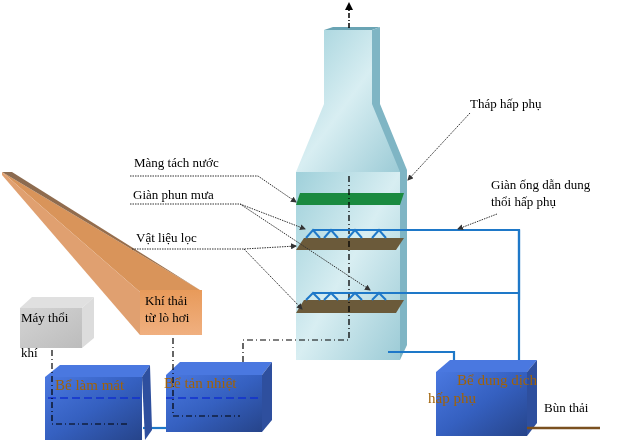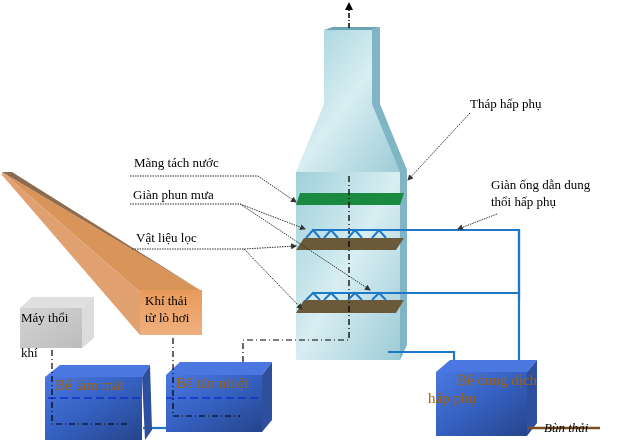--- a/index.html
+++ b/index.html
@@ -135,16 +135,16 @@
 <div class="lbl" style="left:136px;top:230px;text-align:center;">Vật liệu lọc</div>
 <div class="lbl" style="left:491px;top:177px;">Giàn ống dẫn dung</div>
 <div class="lbl" style="left:491px;top:194px;">thổi hấp phụ</div>
 
 <div class="lbl" style="left:21px;top:310px;">Máy thổi</div>
 <div class="lbl" style="left:21px;top:345px;">khí</div>
 <div class="lbl" style="left:145px;top:293px;">Khí thải</div>
 <div class="lbl" style="left:145px;top:310px;text-align:center;">từ lò hơi</div>
 
 <div class="blbl" style="left:55px;top:377px;">Bể làm mát</div>
-<div class="blbl" style="left:176px;top:375px;font-family:Liberation Serif, serif;">Bể tản nhiệt</div>
+<div class="blbl" style="left:164px;top:375px;font-family:Liberation Serif, serif;">Bể tản nhiệt</div>
 <div class="blbl" style="left:457px;top:372px;">Bể dung dịch</div>
 <div class="blbl" style="left:428px;top:390px;">hấp phụ</div>
-<div class="lbl" style="left:544px;top:420px;font-style:italic;">Bùn thải</div>
+<div class="lbl" style="left:544px;top:400px;">Bùn thải</div>
 
 </body></html>

